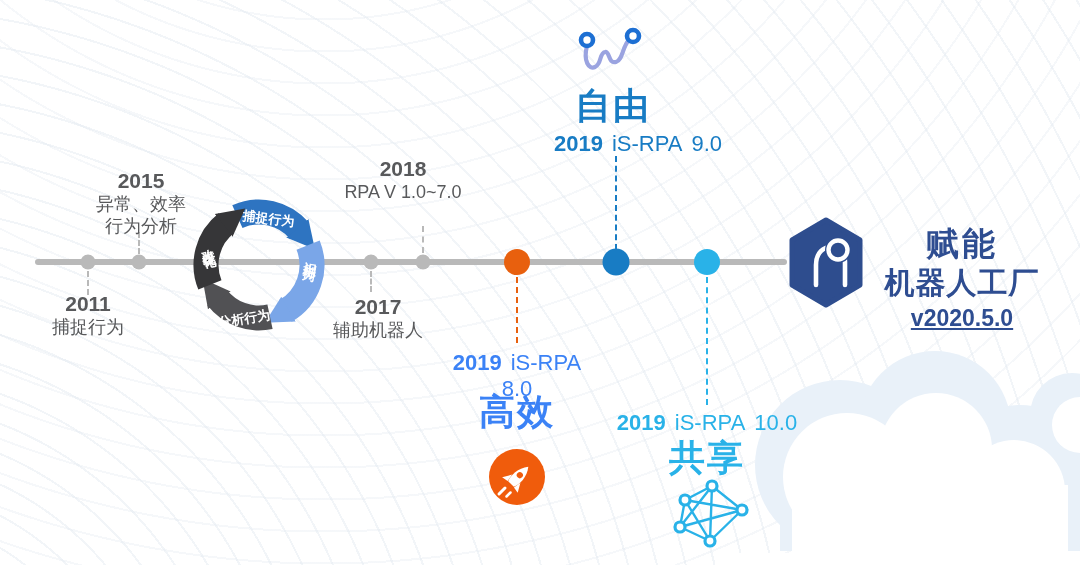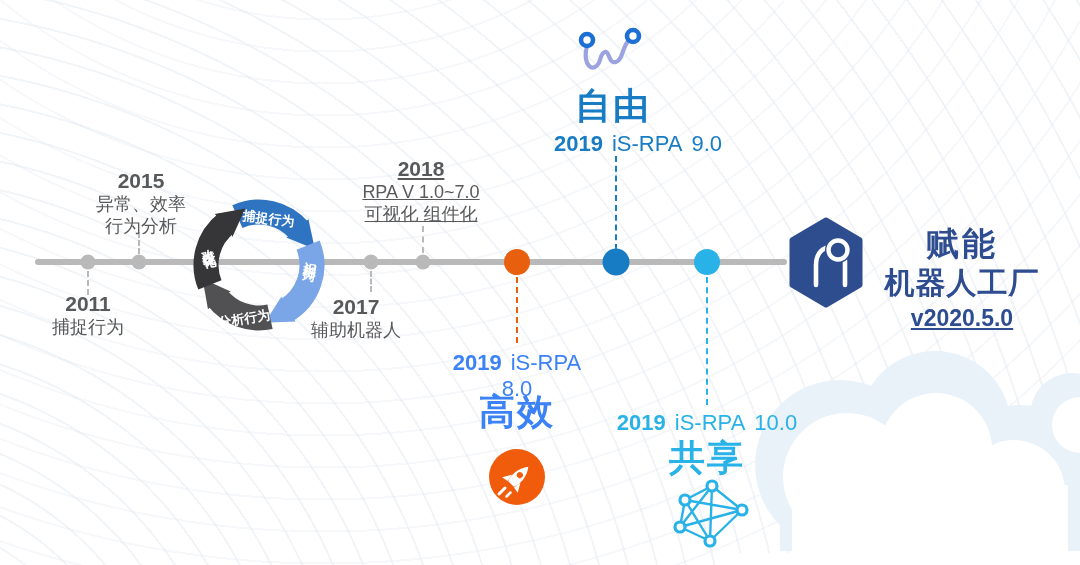--- a/index.html
+++ b/index.html
@@ -95,28 +95,27 @@
 
   <div class="abs blk" style="left:88px;top:291px;">
     <span class="yr">2011</span>
     <span class="ln">捕捉行为</span>
   </div>
   <div class="abs blk" style="left:141px;top:168px;">
     <span class="yr">2015</span>
     <span class="ln">异常、效率</span>
     <span class="ln">行为分析</span>
   </div>
-  <div class="abs blk" style="left:356px;top:294px;">
+  <div class="abs blk" style="left:378px;top:294px;">
     <span class="yr">2017</span>
     <span class="ln">辅助机器人</span>
   </div>
-  <div class="abs blk" style="left:421px;top:156px;text-decoration:underline;">
+  <div class="abs blk" style="left:403px;top:156px;">
     <span class="yr">2018</span>
     <span class="ln">RPA  V 1.0~7.0</span>
-    <span class="ln">可视化 组件化</span>
   </div>
 
   <svg class="abs cycle" width="150" height="150" viewBox="0 0 150 150">
     <defs>
       <marker id="mk-b" viewBox="0 0 10 10" refX="1.2" refY="5" markerWidth="1.15" markerHeight="1.75" orient="auto" markerUnits="strokeWidth">
           <path d="M0,0 L9.5,5 L0,10 z" fill="#2e74c1"></path>
         </marker>
       <marker id="mk-lb" viewBox="0 0 10 10" refX="1.2" refY="5" markerWidth="1.15" markerHeight="1.75" orient="auto" markerUnits="strokeWidth">
           <path d="M0,0 L9.5,5 L0,10 z" fill="#7aa6e8"></path>
         </marker>

